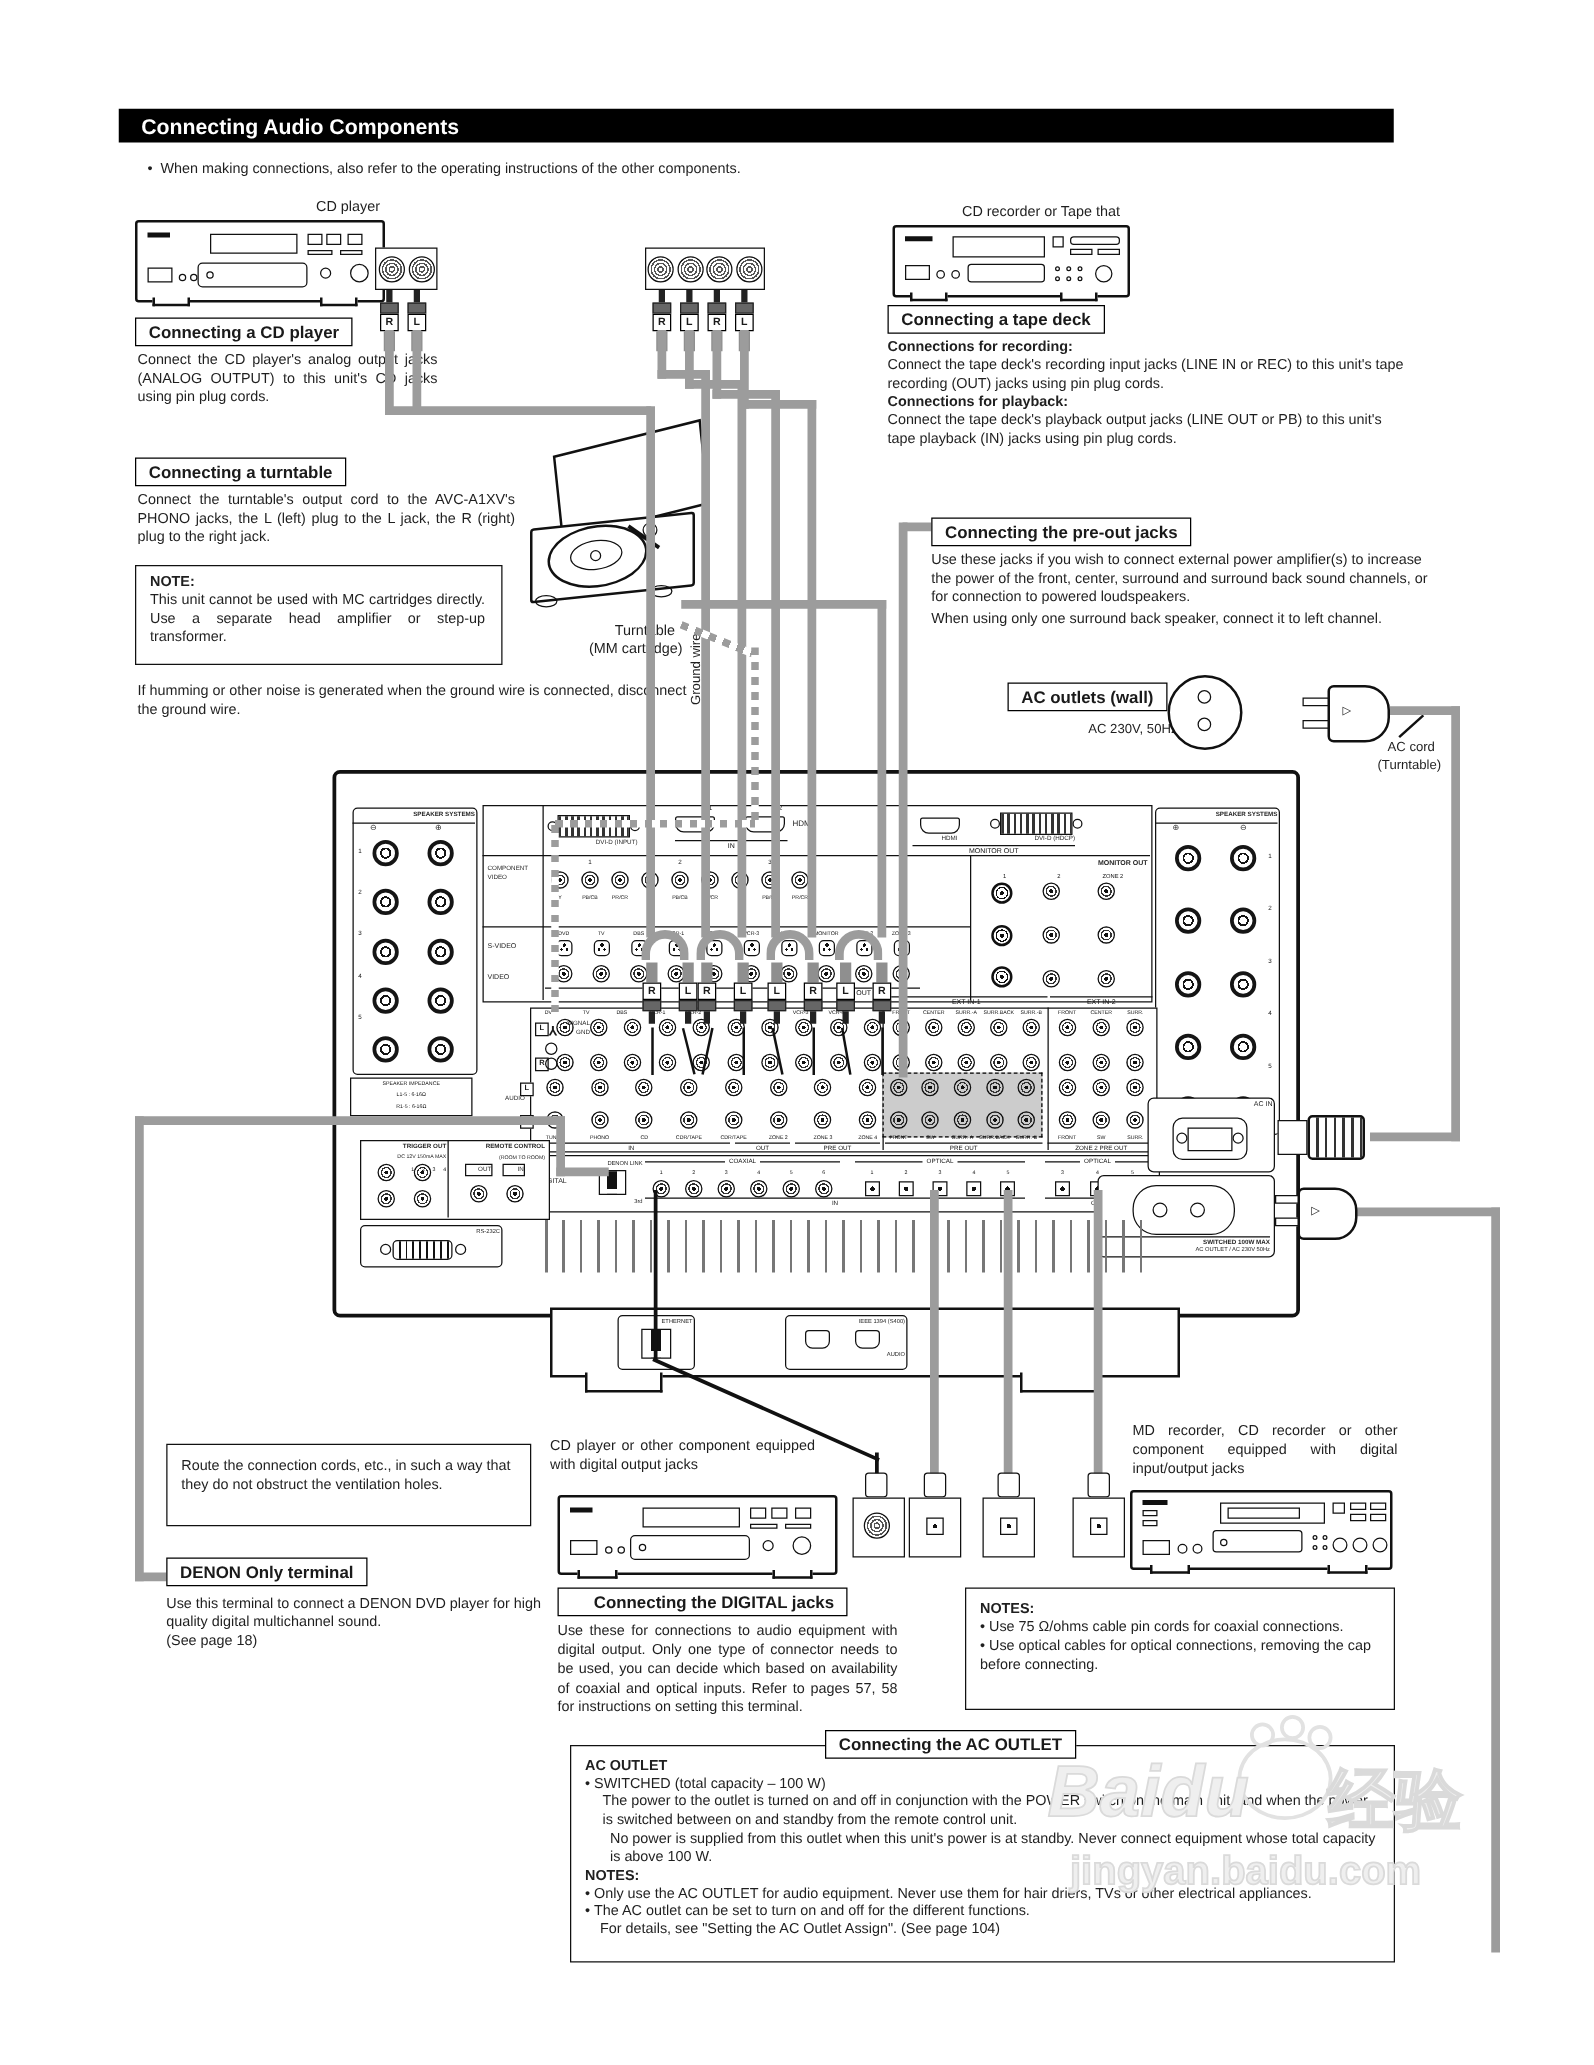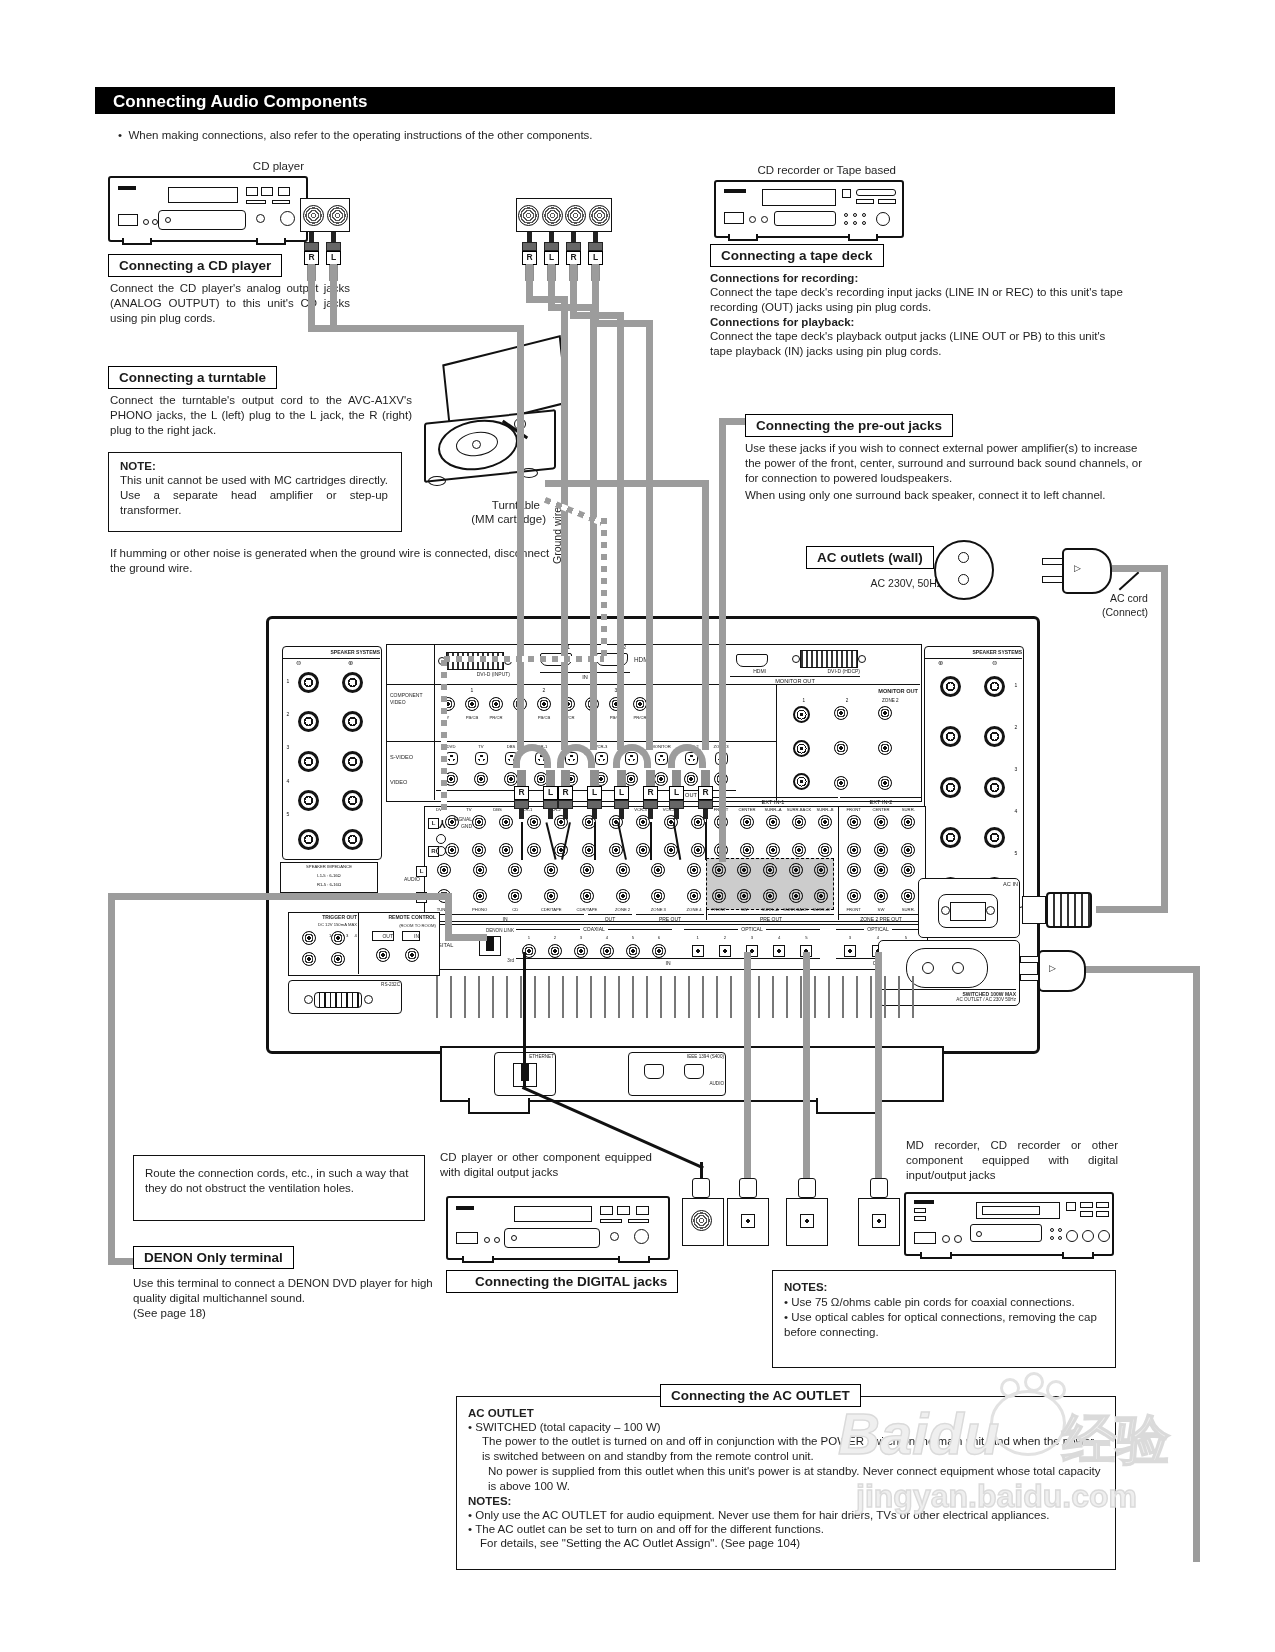--- a/index.html
+++ b/index.html
@@ -139,21 +139,21 @@
       <span class="p-let">R</span>
       <span class="p-slv"></span>
   </div>
   <div class="plug" style="left:586px;top:232px;">
     <span class="p-tip"></span>
       <span class="p-body"></span>
       <span class="p-let">L</span>
       <span class="p-slv"></span>
   </div>
 
-  <div class="t f11 ctr" style="left:726px;top:163px;width:170px;">CD recorder or Tape based</div>
+  <div class="t f11 ctr" style="left:726px;top:163px;width:170px;">CD recorder or Tape that</div>
   <div class="dev" style="left:714px;top:180px;width:186px;height:54px;">
     <i class="solid" style="left:8px;top:7px;width:22px;height:4px;"></i>
     <i style="left:46px;top:7px;width:74px;height:17px;"></i>
     <i style="left:126px;top:7px;width:9px;height:9px;"></i>
     <i style="left:140px;top:7px;width:40px;height:7px;border-radius:3px;"></i>
     <i style="left:140px;top:17px;width:18px;height:5px;"></i>
     <i style="left:162px;top:17px;width:18px;height:5px;"></i>
     <i style="left:8px;top:30px;width:20px;height:12px;"></i>
     <i class="circ" style="left:33px;top:34px;width:7px;height:7px;"></i>
     <i class="circ" style="left:45px;top:34px;width:7px;height:7px;"></i>
@@ -201,21 +201,21 @@
   <div class="abs" style="left:934px;top:540px;width:56px;height:56px;border:2px solid #111;border-radius:50%;background:#fff;"></div>
   <div class="abs" style="left:958px;top:552px;width:9px;height:9px;border:1.6px solid #111;border-radius:50%;"></div>
   <div class="abs" style="left:958px;top:574px;width:9px;height:9px;border:1.6px solid #111;border-radius:50%;"></div>
   <div class="abs" style="left:1042px;top:558px;width:20px;height:5px;border:1.4px solid #111;background:#fff;"></div>
   <div class="abs" style="left:1042px;top:576px;width:20px;height:5px;border:1.4px solid #111;background:#fff;"></div>
   <div class="abs" style="left:1062px;top:548px;width:46px;height:42px;border:2px solid #111;border-radius:5px 20px 20px 5px;background:#fff;">
     <span style="position:absolute;left:10px;top:13px;font-size:9px;">▷</span>
   </div>
   <div class="abs" style="left:1116px;top:580px;width:26px;height:2px;background:#111;transform:rotate(-42deg);"></div>
   <div class="t f10" style="left:1110px;top:592px;width:70px;">AC cord</div>
-  <div class="t f10" style="left:1102px;top:606px;width:80px;">(Connect)</div>
+  <div class="t f10" style="left:1102px;top:606px;width:80px;">(Turntable)</div>
 
   <div class="abs" style="left:266px;top:616px;width:768px;height:432px;border:3px solid #111;border-radius:6px;background:#fff;"></div>
 
   <div class="bx" style="left:282px;top:646px;width:98px;height:212px;border-radius:4px;"></div>
   <div class="t f5 b ctr" style="left:282px;top:649px;width:98px;border-bottom:1px solid #111;padding-bottom:2px;">SPEAKER SYSTEMS</div>
   <div class="t f6" style="left:296px;top:659px;">⊖</div>
   <div class="t f6" style="left:348px;top:659px;">⊕</div>
   <div class="frv f5" style="left:284px;top:678px;width:8px;height:166px;">
       <span class="lbl f5">1</span>
       <span class="lbl f5">2</span>
@@ -859,20 +859,21 @@
     <i class="circ" style="left:192px;top:36px;width:12px;height:12px;"></i>
   </div>
   <div class="foot" style="left:920px;top:1252px;width:32px;height:7px;"></div>
   <div class="foot" style="left:1062px;top:1252px;width:32px;height:7px;"></div>
 
   <div class="bh" style="left:133px;top:1246px;">DENON Only terminal</div>
   <div class="t f11 pre" style="left:133px;top:1276px;width:310px;">Use this terminal to connect a DENON DVD player for high quality digital multichannel sound.
 (See page 18)</div>
 
   <div class="bh" style="left:446px;top:1270px;padding-left:28px;">Connecting the DIGITAL jacks</div>
+  <div class="t f11" style="left:446px;top:1298px;width:272px;text-align:justify;">Use these for connections to audio equipment with digital output. Only one type of connector needs to be used, you can decide which based on availability of coaxial and optical inputs. Refer to pages 57, 58 for instructions on setting this terminal.</div>
 
   <div class="bx" style="left:772px;top:1270px;width:342px;height:96px;"></div>
   <div class="t f11 b" style="left:784px;top:1280px;">NOTES:</div>
   <div class="t f11" style="left:784px;top:1295px;width:318px;"><span>•&nbsp;</span><span>Use 75 Ω/ohms cable pin cords for coaxial connections.</span></div>
   <div class="t f11" style="left:784px;top:1310px;width:318px;"><span>•&nbsp;</span><span>Use optical cables for optical connections, removing the cap before connecting.</span></div>
 
   <div class="bx" style="left:456px;top:1396px;width:658px;height:172px;"></div>
   <div class="bh" style="left:660px;top:1384px;">Connecting the AC OUTLET</div>
   <div class="t f11 b" style="left:468px;top:1406px;">AC OUTLET</div>
   <div class="t f11" style="left:468px;top:1420px;width:630px;"><span>•&nbsp;</span><span>SWITCHED  (total capacity – 100 W)</span></div>

